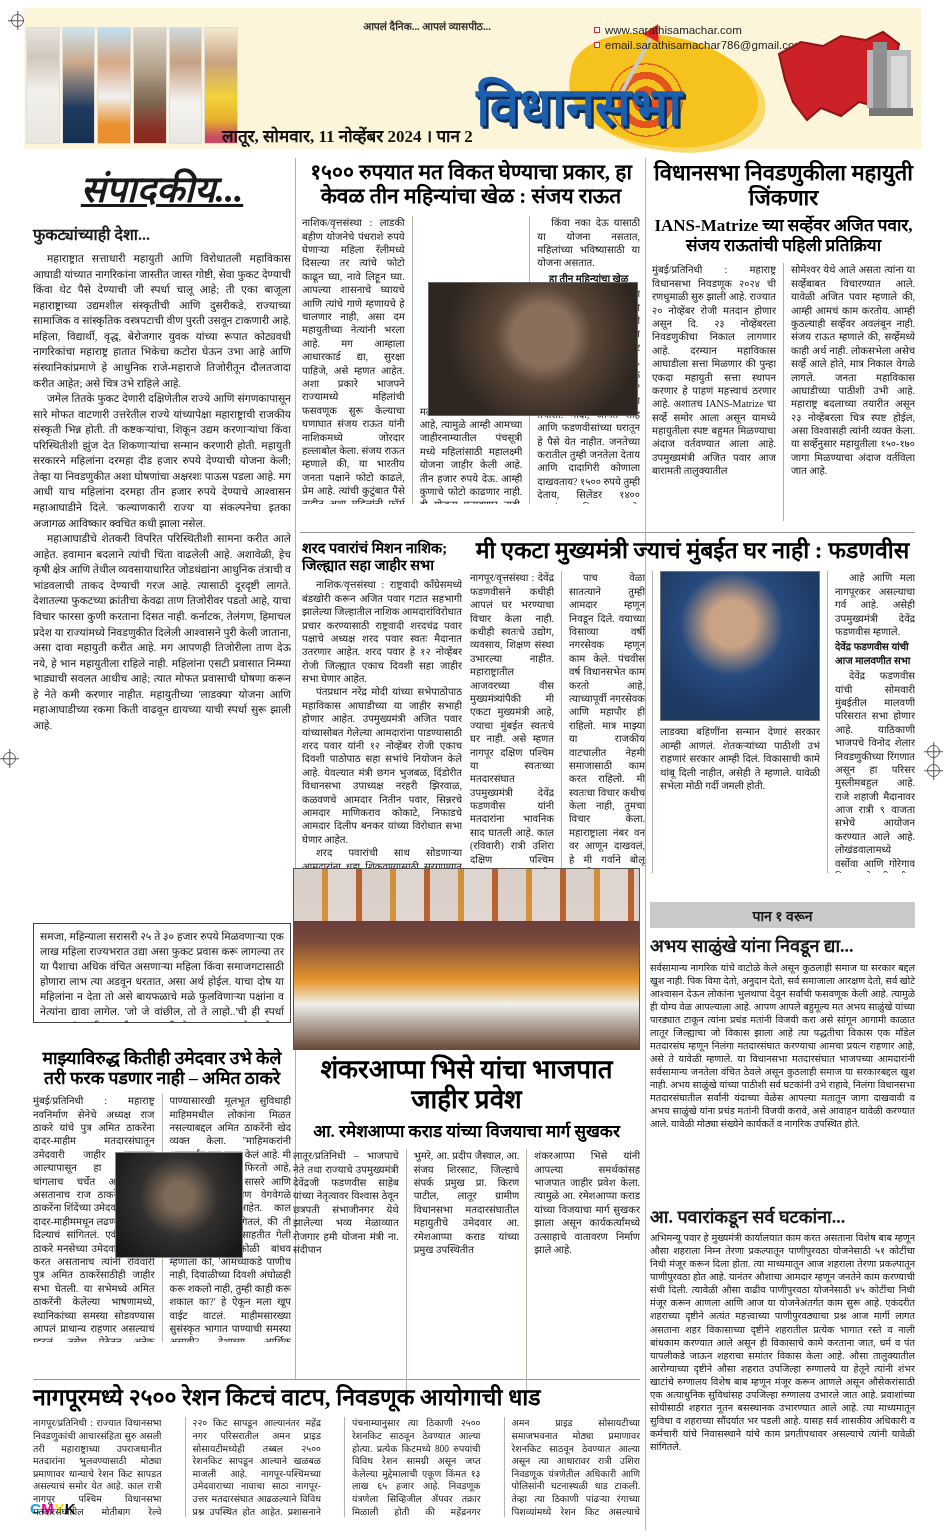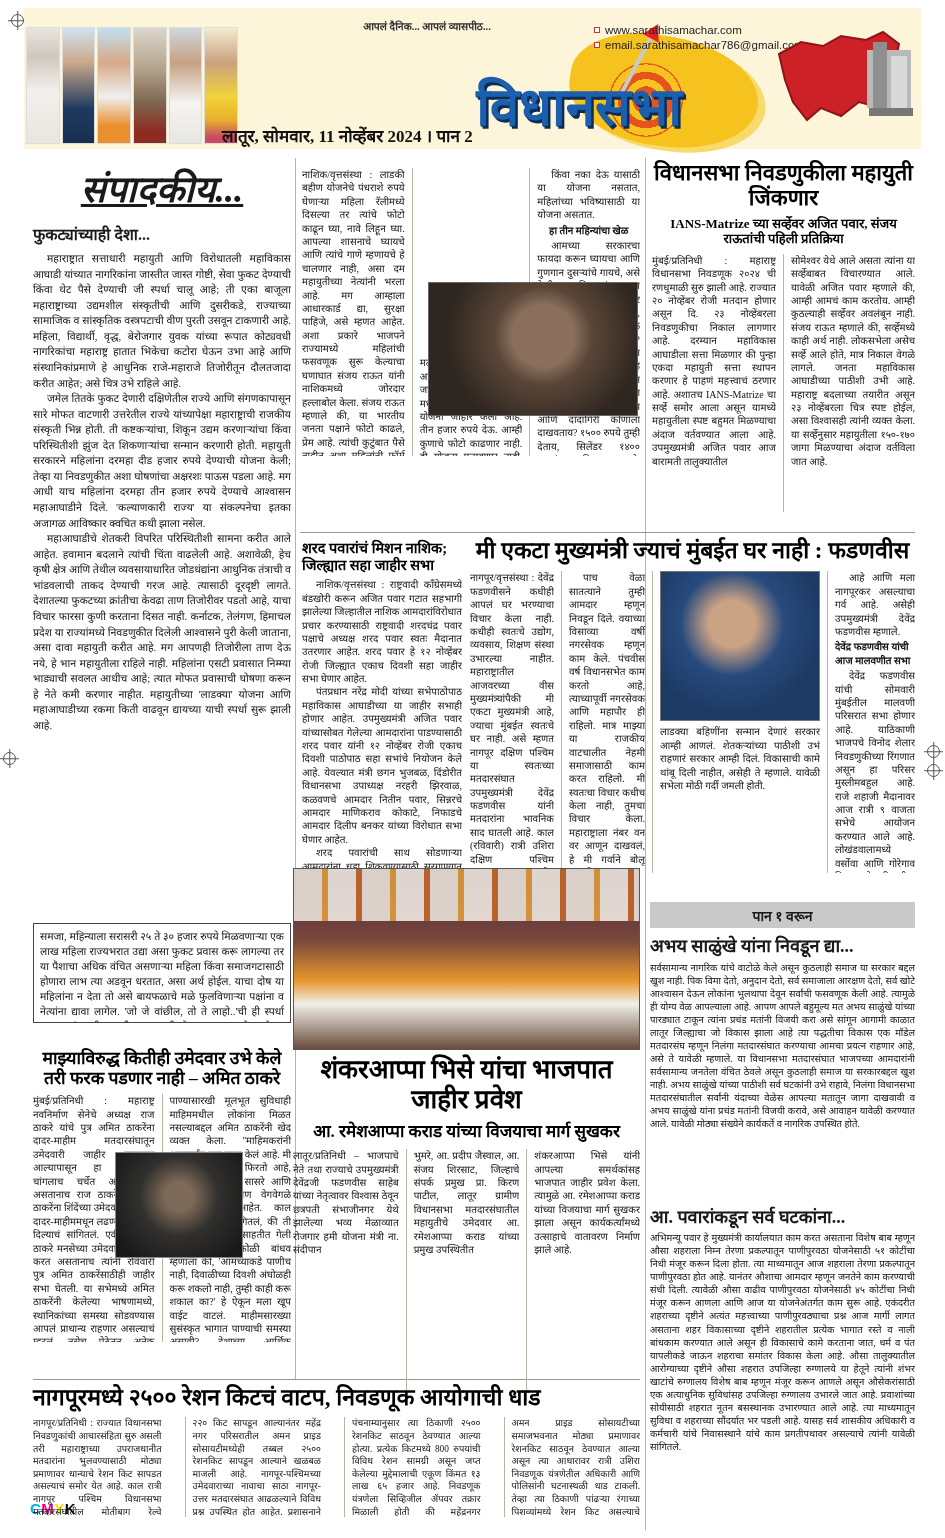--- a/index.html
+++ b/index.html
@@ -137,39 +137,40 @@
   <div style="position:absolute; left:33px; top:1048px; width:258px;">
     <div class="hl" style="font-size:17.5px;">माझ्याविरुद्ध कितीही उमेदवार उभे केले तरी फरक पडणार नाही – अमित ठाकरे</div>
     <div class="cols" style="margin-top:6px; height:248px;">
       <div class="col body-txt">मुंबई/प्रतिनिधी : महाराष्ट्र नवनिर्माण सेनेचे अध्यक्ष राज ठाकरे यांचे पुत्र अमित ठाकरेंना दादर-माहीम मतदारसंघातून उमेदवारी जाहीर करण्यात आल्यापासून हा मतदारसंघ चांगलाच चर्चेत आहे. असं असतानाच राज ठाकरेंनी अमित ठाकरेंना शिंदेंच्या उमेदवाराविरोधात दादर-माहीममधून लढण्याचा सल्ला दिल्याचं सांगितलं. एकीकडे राज ठाकरे मनसेच्या उमेदवारांचा प्रचार करत असतानाच त्यांनी रविवारी पुत्र अमित ठाकरेंसाठीही जाहीर सभा घेतली. या सभेमध्ये अमित ठाकरेंनी केलेल्या भाषणामध्ये, स्थानिकांच्या समस्या सोडवण्यास आपलं प्राधान्य राहणार असल्याचं म्हटलं. तसेच पेठेतून अनेक उमेदवार रिंगण्यात असल्याबद्दलही त्यांनी सूचक विधान केलं.</div>
       <div class="col body-txt">पाण्यासारखी मूलभूत सुविधाही माहिममधील लोकांना मिळत नसल्याबद्दल अमित ठाकरेंनी खेद व्यक्त केला. ''माहिमकरांनी आतापर्यंत खूप सहन केलं आहे. मी प्रचारासाठी घरोघरी फिरतो आहे, माझी पत्नी, आई, सासरे आणि आत्या असे सर्वजण वेगवेगळे घरोघरी फिरत आहेत. काल जेवताना आईने सांगितलं, की ती कोळी बांधवांच्या वसाहतीत गेली असताना, एक कोळी बांधव म्हणाला की, 'आमच्याकडे पाणीच नाही, दिवाळीच्या दिवशी अंघोळही करू शकलो नाही, तुम्ही काही करू शकाल का?' हे ऐकून मला खूप वाईट वाटलं. माहीमसारख्या सुसंस्कृत भागात पाण्याची समस्या असावी? देशाच्या आर्थिक राजधानीत असं होणं शोभत नाही,'' असं अमित ठाकरे म्हणाले.</div>
     </div>
   </div>
   <div class="photo ph-amit" style="left:115px; top:1152px; width:128px; height:106px; border:1px solid #888;"></div>
 
   <div style="position:absolute; left:302px; top:160px; width:338px;">
+    <div class="hl" style="font-size:21px;">१५०० रुपयात मत विकत घेण्याचा प्रकार, हा केवळ तीन महिन्यांचा खेळ : संजय राऊत</div>
     <div class="cols" style="margin-top:8px; height:288px;">
       <div class="col body-txt">नाशिक/वृत्तसंस्था : लाडकी बहीण योजनेचे पंधराशे रुपये घेणाऱ्या महिला रॅलीमध्ये दिसल्या तर त्यांचे फोटो काढून घ्या, नावे लिहून घ्या. आपल्या शासनाचे घ्यायचे आणि त्यांचे गाणे म्हणायचे हे चालणार नाही, असा दम महायुतीच्या नेत्यांनी भरला आहे. मग आम्हाला आधारकार्ड द्या, सुरक्षा पाहिजे, असे म्हणत आहेत. अशा प्रकारे भाजपने राज्यामध्ये महिलांची फसवणूक सुरू केल्याचा घणाघात संजय राऊत यांनी नाशिकमध्ये जोरदार हल्लाबोल केला. संजय राऊत म्हणाले की, या भारतीय जनता पक्षाने फोटो काढले, प्रेम आहे. त्यांची कुटुंबात पैसे नाहीत अशा महिलांनी फॉर्म भरले. फक्त घमासान दिल्या जात आहेत. महिलांना दमदाटी सुरू केल्याचा आरोपही त्यांनी केला.</div>
       <div class="col body-txt">
         <div style="height:150px;"></div>
         <div class="caption">१५०० रुपयात मतं विकत घेण्याचा प्रकार</div>
         <p>हे फक्त १५०० रुपयात मतं विकत घेण्याचा प्रकार आहे, त्यामुळे आम्ही आमच्या जाहीरनाम्यातील पंचसूत्री मध्ये महिलांसाठी महालक्ष्मी योजना जाहीर केली आहे. तीन हजार रुपये देऊ. आम्ही कुणाचे फोटो काढणार नाही. ही योजना फसवणार नाही. मग या</p>
       </div>
       <div class="col body-txt">
         <p>किंवा नका देऊ यासाठी या योजना नसतात, महिलांच्या भविष्यासाठी या योजना असतात.</p>
         <div class="inner-sub">हा तीन महिन्यांचा खेळ</div>
         <p>आमच्या सरकारचा फायदा करून घ्यायचा आणि गुणगान दुसऱ्यांचे गायचे, असे देखील महाडिक यांच्याबाबत संजय राऊत म्हणाले. सरकार कुणाच्या बापाचं नसतं, जनतेचं असतं. आपण कुठे गेलात? किती पक्ष बदलले? आधी आपला इतिहास तपासा. मोदी, अमित शाह आणि फडणवीसांच्या घरातून हे पैसे येत नाहीत. जनतेच्या करातील तुम्ही जनतेला देताय आणि दादागिरी कोणाला दाखवताय? १५०० रुपये तुम्ही देताय, सिलेंडर १४०० रुपयांना मिळत आहे. महालक्ष्मी योजना तीन महिन्यांचा खेळ आहे.</p>
       </div>
     </div>
   </div>
   <div class="photo ph-raut" style="left:428px; top:282px; width:210px; height:134px; border:1px solid #666;"></div>
 
   <div style="position:absolute; left:652px; top:160px; width:263px;">
     <div class="hl" style="font-size:22px;">विधानसभा निवडणुकीला महायुती जिंकणार</div>
-    <div class="sub" style="font-size:13px; margin-top:5px;">IANS-Matrize च्या सर्व्हेवर अजित पवार, संजय राऊतांची पहिली प्रतिक्रिया</div>
+    <div class="sub" style="font-size:17px; margin-top:5px;">IANS-Matrize च्या सर्व्हेवर अजित पवार, संजय राऊतांची पहिली प्रतिक्रिया</div>
     <div class="cols" style="margin-top:7px; height:258px;">
       <div class="col body-txt">मुंबई/प्रतिनिधी : महाराष्ट्र विधानसभा निवडणूक २०२४ ची रणधुमाळी सुरु झाली आहे. राज्यात २० नोव्हेंबर रोजी मतदान होणार असून दि. २३ नोव्हेंबरला निवडणुकीचा निकाल लागणार आहे. दरम्यान महाविकास आघाडीला सत्ता मिळणार की पुन्हा एकदा महायुती सत्ता स्थापन करणार हे पाहणं महत्त्वाचं ठरणार आहे. अशातच IANS-Matrize चा सर्व्हे समोर आला असून यामध्ये महायुतीला स्पष्ट बहुमत मिळण्याचा अंदाज वर्तवण्यात आला आहे. उपमुख्यमंत्री अजित पवार आज बारामती तालुक्यातील</div>
       <div class="col body-txt">सोमेश्वर येथे आले असता त्यांना या सर्व्हेबाबत विचारण्यात आले. यावेळी अजित पवार म्हणाले की, आम्ही आमचं काम करतोय. आम्ही कुठल्याही सर्व्हेवर अवलंबून नाही. संजय राऊत म्हणाले की, सर्व्हेमध्ये काही अर्थ नाही. लोकसभेला असेच सर्व्हे आले होते, मात्र निकाल वेगळे लागले. जनता महाविकास आघाडीच्या पाठीशी उभी आहे. महाराष्ट्र बदलाच्या तयारीत असून २३ नोव्हेंबरला चित्र स्पष्ट होईल, असा विश्वासही त्यांनी व्यक्त केला. या सर्व्हेनुसार महायुतीला १५०-१७० जागा मिळण्याचा अंदाज वर्तविला जात आहे.</div>
     </div>
   </div>
 
   <div style="position:absolute; left:302px; top:540px; width:160px;">
     <div class="hl" style="font-size:14.5px; text-align:left;">शरद पवारांचं मिशन नाशिक; जिल्ह्यात सहा जाहीर सभा</div>
     <div class="body-txt" style="margin-top:5px; height:300px;">
       <p>नाशिक/वृत्तसंस्था : राष्ट्रवादी काँग्रेसमध्ये बंडखोरी करून अजित पवार गटात सहभागी झालेल्या जिल्हातील नाशिक आमदारांविरोधात प्रचार करण्यासाठी राष्ट्रवादी शरदचंद्र पवार पक्षाचे अध्यक्ष शरद पवार स्वतः मैदानात उतरणार आहेत. शरद पवार हे १२ नोव्हेंबर रोजी जिल्ह्यात एकाच दिवशी सहा जाहीर सभा घेणार आहेत.</p>

